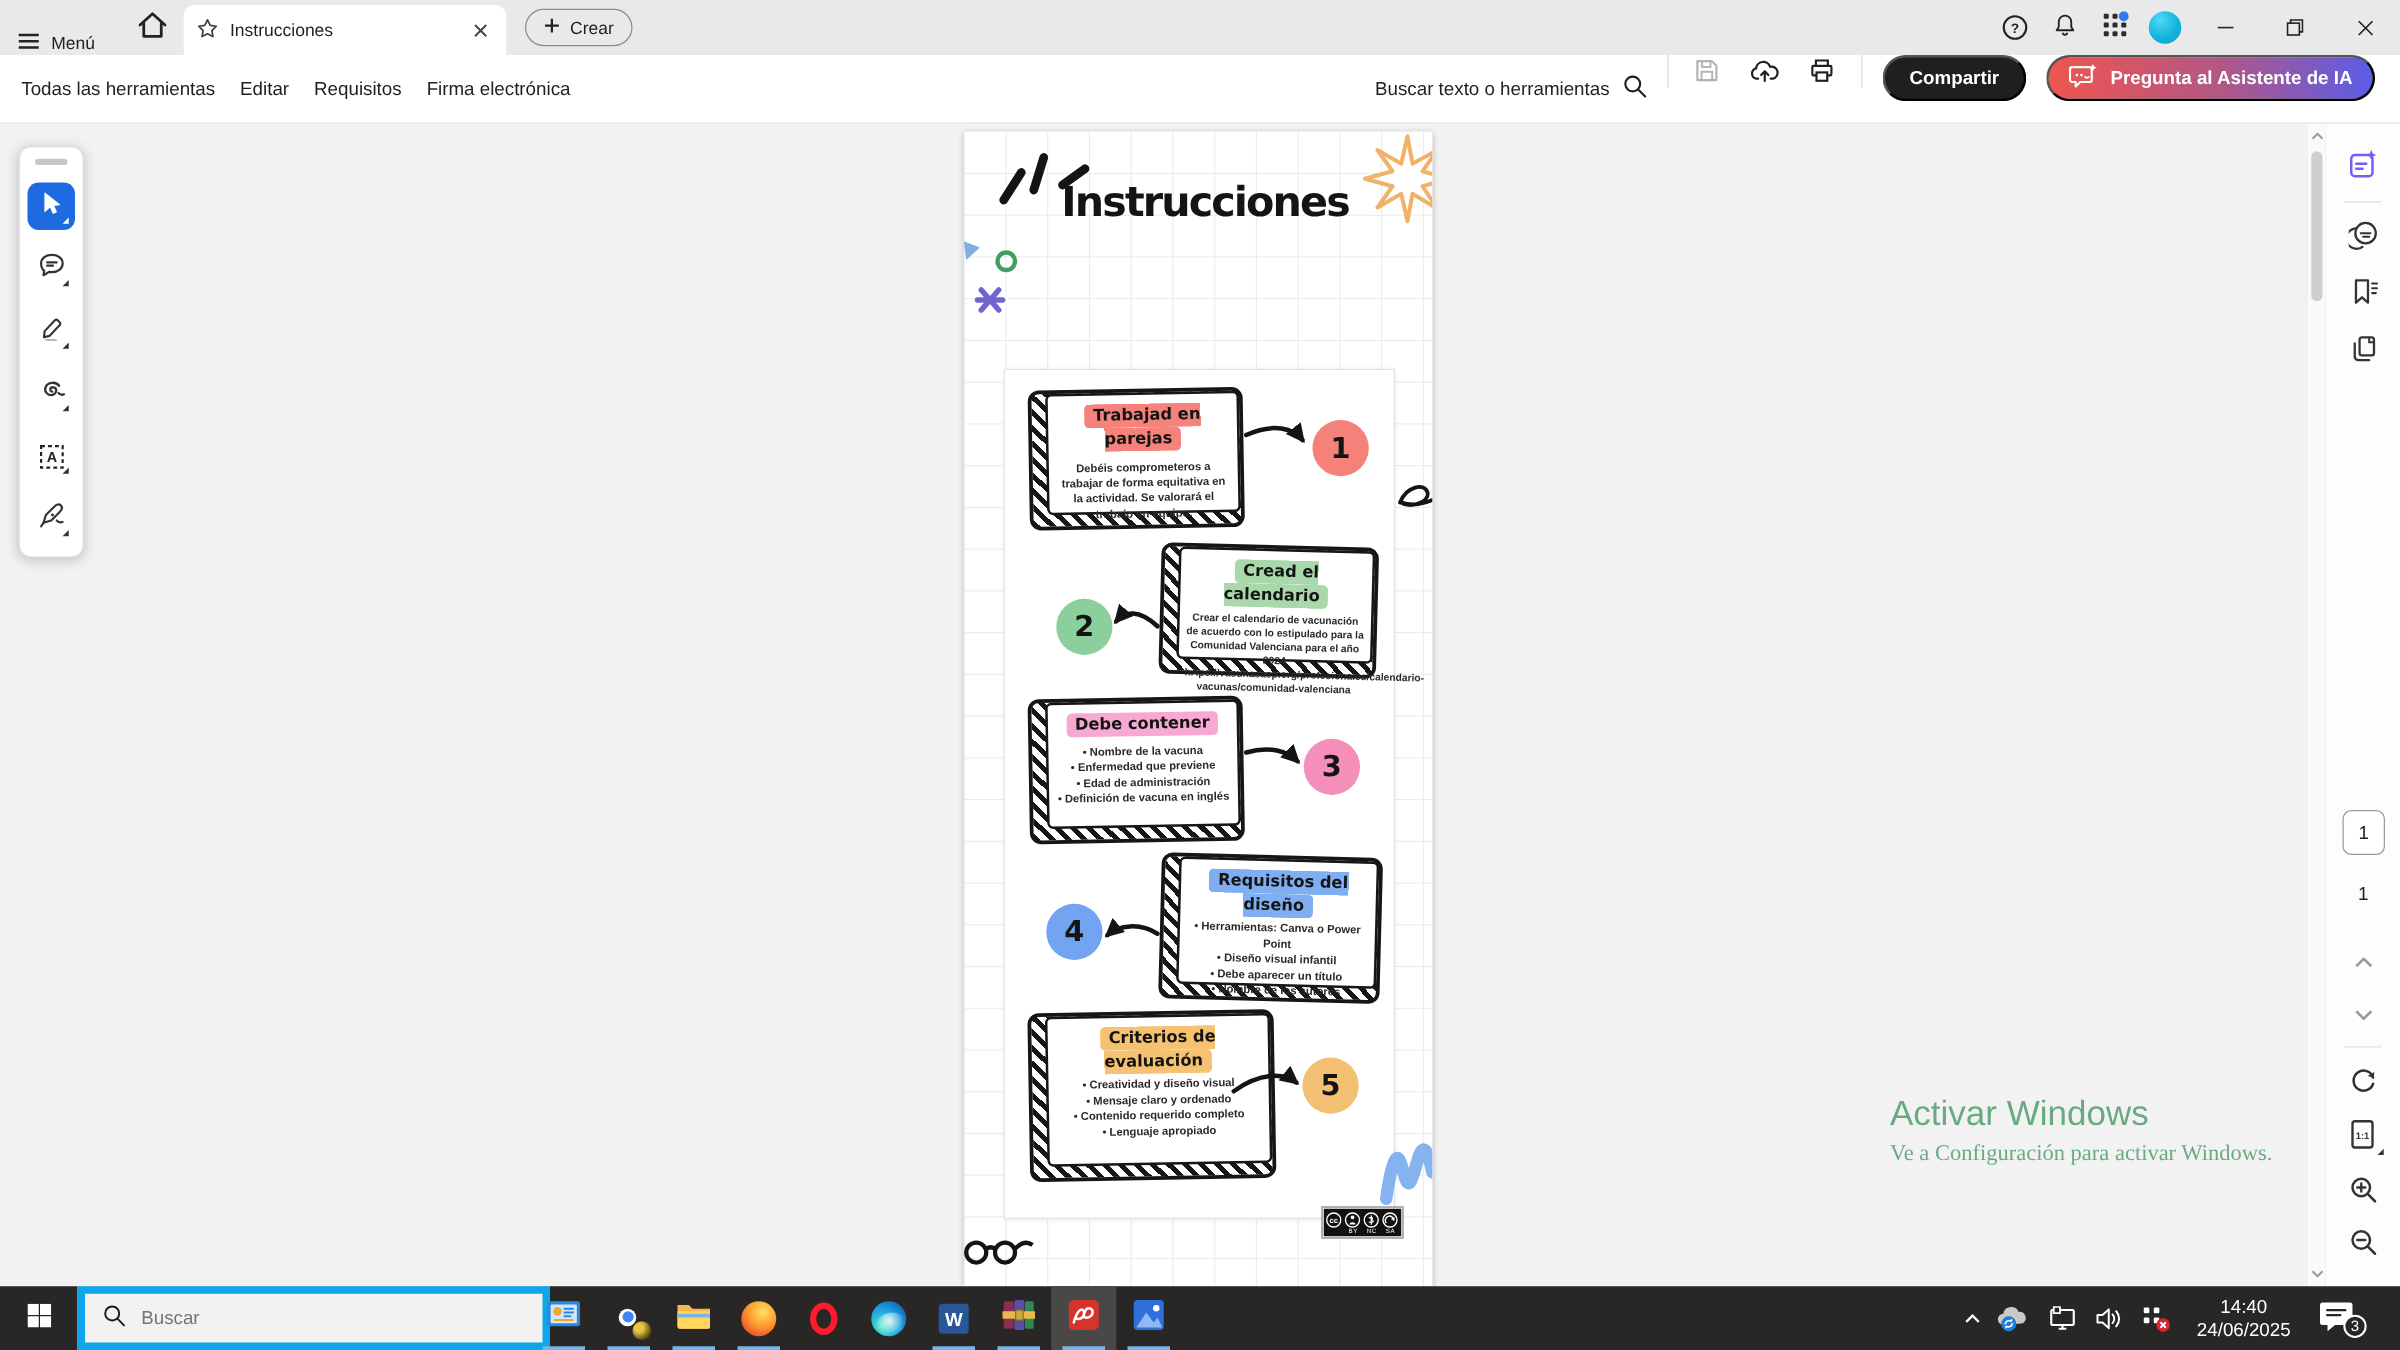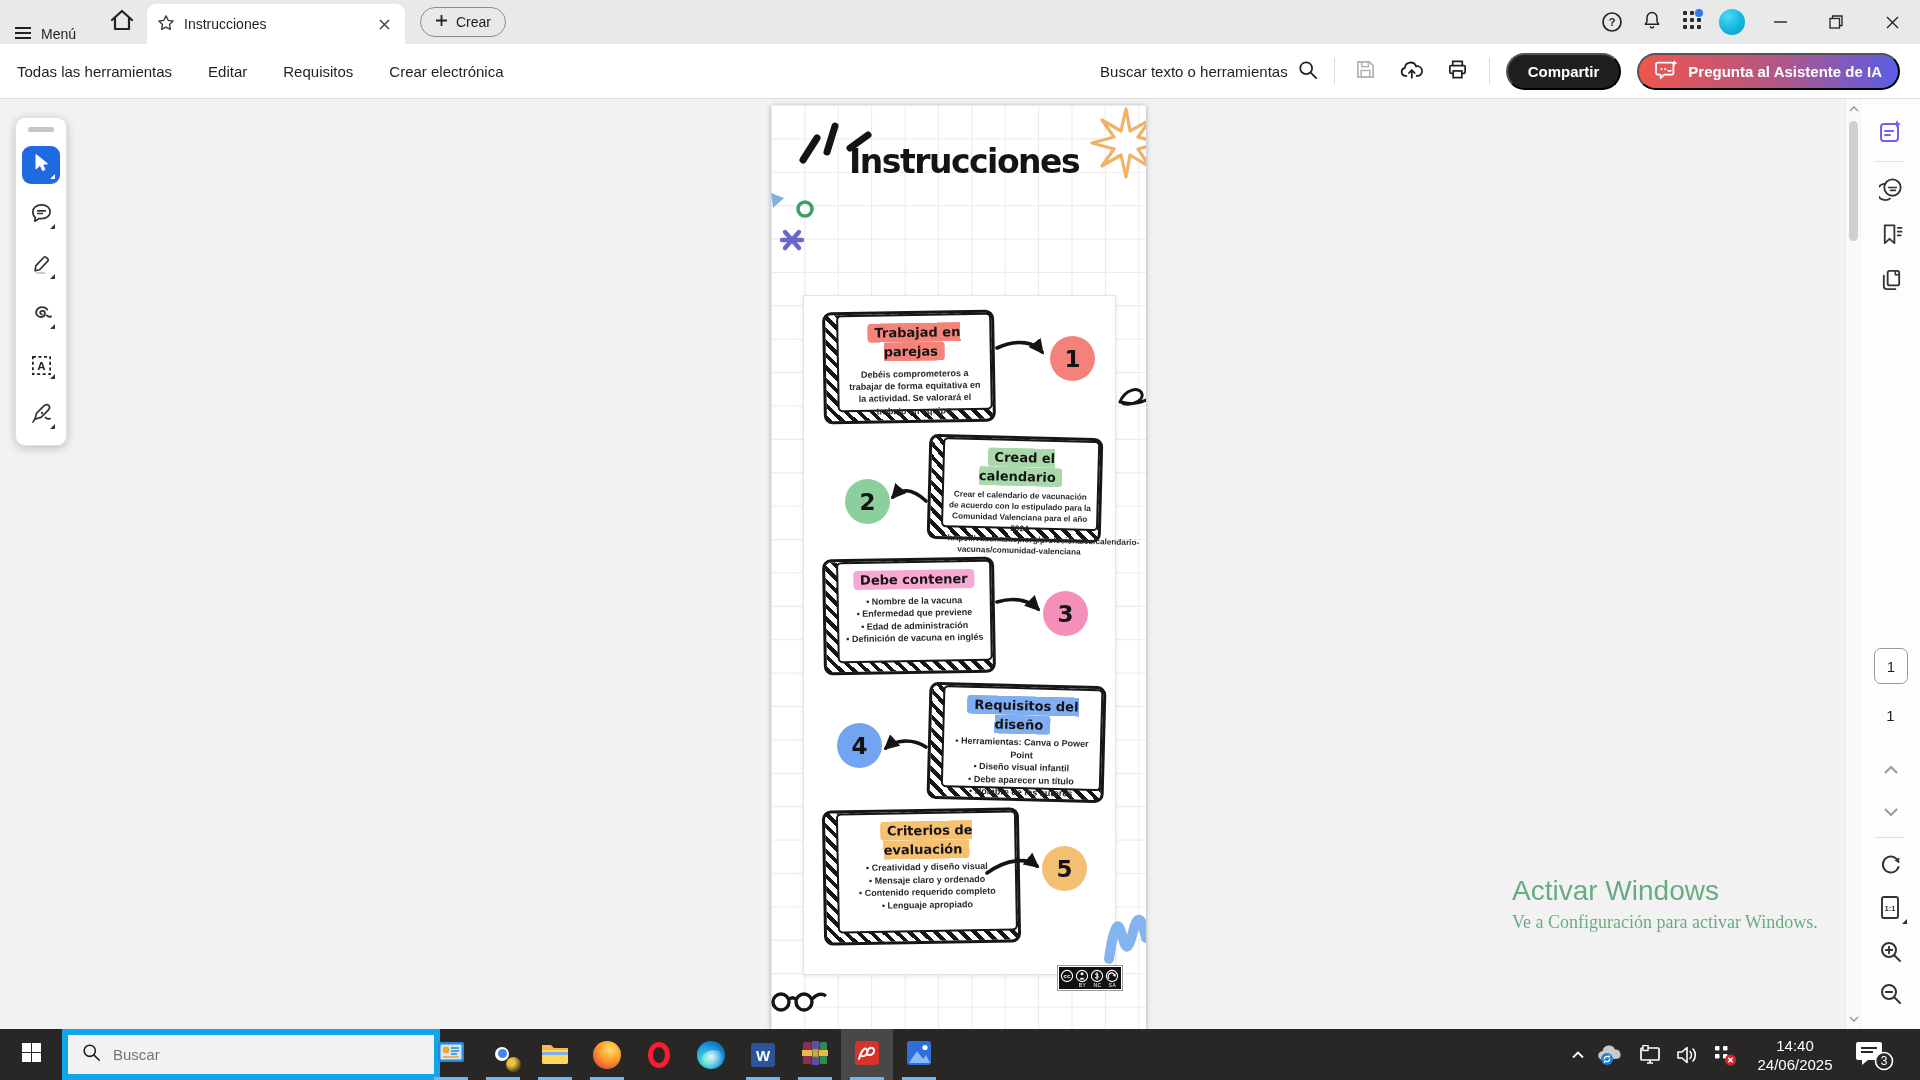--- a/index.html
+++ b/index.html
@@ -15,22 +15,22 @@
   .tab-title { flex:1; white-space:nowrap; overflow:hidden; }
   .tab-close { width:22px; height:22px; display:flex; align-items:center; justify-content:center; border-radius:4px; }
   .crear-btn { position:absolute; left:420px; top:7px; height:30px; border:1px solid #8d8d8d; border-radius:15px; display:flex; align-items:center; gap:8px; padding:0 14px; font-size:14px; background:#e9e9e9; color:#1f1f1f; }
   .tb-right { position:absolute; right:0; top:0; height:44px; display:flex; align-items:center; }
   .tb-iconbtn { width:40px; height:44px; display:flex; align-items:center; justify-content:center; }
   .avatar { width:26px; height:26px; border-radius:50%; background:radial-gradient(circle at 35% 28%, #4fd9f5, #14b4dd 55%, #0a9ecb); }
   .win-btn { width:56px; height:44px; display:flex; align-items:center; justify-content:center; }
 
   
   .toolbar { position:absolute; top:44px; left:0; right:0; height:55px; background:#fff; border-bottom:1px solid #dedede; }
-  .tool-menus { position:absolute; left:17px; top:0; height:54px; display:flex; align-items:center; gap:36px; font-size:15px; color:#1f1f1f; }
-  .toolbar-right { position:absolute; right:20px; top:0; height:54px; display:flex; align-items:center; gap:16px; }
+  .tool-menus { position:absolute; left:17px; top:0; height:54px; display:flex; align-items:center; gap:20px; font-size:15px; color:#1f1f1f; }
+  .toolbar-right { position:absolute; right:20px; top:0; height:54px; display:flex; gap:16px; }
   .search-tools { display:flex; align-items:center; gap:10px; font-size:15px; color:#1f1f1f; }
   .v-div { width:1px; height:26px; background:#d9d9d9; }
   .icon-btn { width:30px; height:30px; display:flex; align-items:center; justify-content:center; border-radius:4px; }
   .share-btn { height:37px; background:#1f1f1f; color:#fff; border-radius:19px; display:flex; align-items:center; padding:0 20px; font-size:15px; font-weight:bold; }
   .ai-btn { height:37px; border-radius:19px; display:flex; align-items:center; gap:9px; padding:0 16px; font-size:15px; font-weight:bold; color:#fff;
             background:linear-gradient(90deg,#ef554d 0%, #b05788 55%, #5a5de8 100%); }
 
   
   .workspace { position:absolute; top:99px; left:0; right:0; height:930px; background:#f2f2f2; overflow:hidden; }
 
@@ -205,21 +205,21 @@
           </svg>
         </div>
     </div>
   </header>
 
   <nav class="toolbar">
     <div class="tool-menus">
       <span>Todas las herramientas</span>
       <span>Editar</span>
       <span>Requisitos</span>
-      <span>Crear electrónica</span>
+      <span>Firma electrónica</span>
     </div>
     <div class="toolbar-right">
       <div class="search-tools">
         <span>Buscar texto o herramientas</span>
         <span><svg width="20" height="20" viewBox="0 0 22 22">
               <circle cx="9" cy="9" r="6.5" fill="none" stroke="#1f1f1f" stroke-width="1.9"></circle>
               <path d="M14,14 L20,20" stroke="#1f1f1f" stroke-width="1.9" stroke-linecap="round"></path>
             </svg></span>
       </div>
       <div class="v-div"></div>

